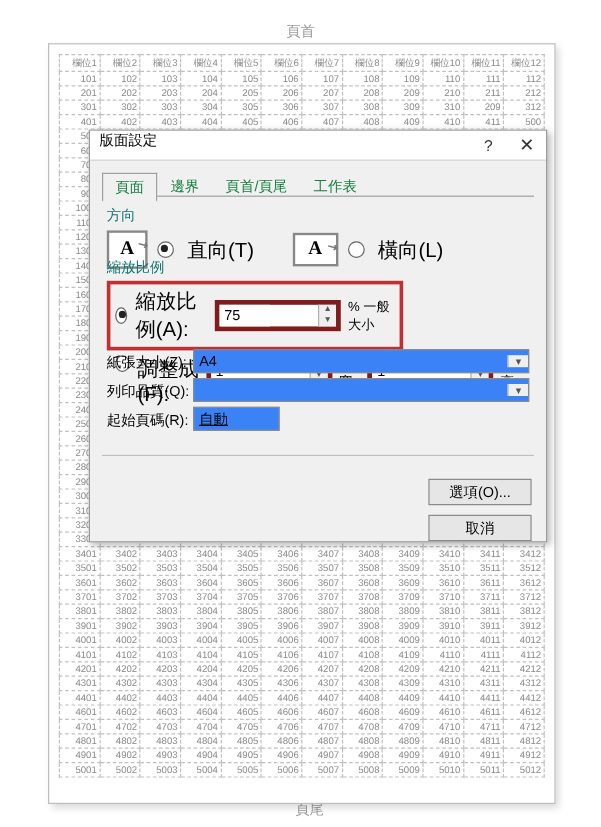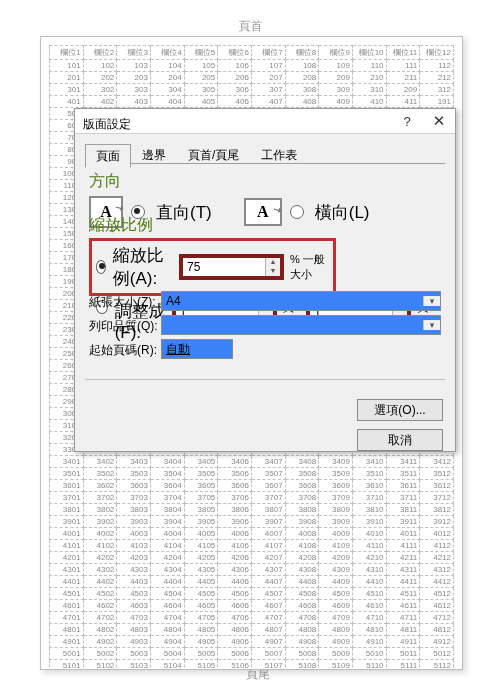--- a/index.html
+++ b/index.html
@@ -66,21 +66,21 @@
     position: absolute;
     left: 74px; top: 108px;
     width: 380px; height: 342px;
     background: #f0f0f0;
     border: 1px solid #9a9a9a;
     box-shadow: 2px 2px 6px rgba(0,0,0,0.3);
   }
   .titlebar {
     height: 24px;
     display: flex;
-    align-items: flex-end;
+    align-items: flex-start;
     background: #fff;
     border-bottom: 1px solid #d0d0d0;
     font-size: 12px;
   }
   .titlebar .title { padding-left: 8px; flex: 1; }
   .titlebar .btn {
     width: 32px; height: 24px;
     display: flex; align-items: center; justify-content: center;
     font-size: 13px; color: #333;
   }
@@ -93,30 +93,30 @@
     border-bottom: 1px solid #a0a0a0;
   }
   .tab {
     float: left;
     padding: 3px 10px 2px 10px;
     font-size: 12px;
     border: 1px solid transparent;
     border-bottom: none;
     position: relative;
     top: 0px;
-    color: #000000;
+    color: #15803d;
   }
   .tab.active {
     background: #f0f0f0;
     border-color: #a0a0a0;
     border-bottom: 1px solid #f0f0f0;
     top: 1px;
   }
 
-  .group-label { font-size: 16px; color: #4d7c0f; }
+  .group-label { font-size: 12px; color: #0f766e; }
   .section {
     position: absolute;
     left: 14px; right: 14px;
   }
   .sec-orient { top: 62px; }
   .sec-scale  { top: 106px; }
   .sec-paper  { top: 178px; }
 
   .orient-row {
     margin-top: 4px;
@@ -311,21 +311,21 @@
               <td>402</td>
               <td>403</td>
               <td>404</td>
               <td>405</td>
               <td>406</td>
               <td>407</td>
               <td>408</td>
               <td>409</td>
               <td>410</td>
               <td>411</td>
-              <td>191</td>
+              <td>500</td>
             </tr>
             <tr>
               <td>501</td>
               <td>502</td>
               <td>503</td>
               <td>504</td>
               <td>505</td>
               <td>506</td>
               <td>507</td>
               <td>508</td>
@@ -874,34 +874,20 @@
               <td>4405</td>
               <td>4406</td>
               <td>4407</td>
               <td>4408</td>
               <td>4409</td>
               <td>4410</td>
               <td>4411</td>
               <td>4412</td>
             </tr>
             <tr>
-              <td>4501</td>
-              <td>4502</td>
-              <td>4503</td>
-              <td>4504</td>
-              <td>4505</td>
-              <td>4506</td>
-              <td>4507</td>
-              <td>4508</td>
-              <td>4509</td>
-              <td>4510</td>
-              <td>4511</td>
-              <td>4512</td>
-            </tr>
-            <tr>
               <td>4601</td>
               <td>4602</td>
               <td>4603</td>
               <td>4604</td>
               <td>4605</td>
               <td>4606</td>
               <td>4607</td>
               <td>4608</td>
               <td>4609</td>
               <td>4610</td>
@@ -956,34 +942,20 @@
               <td>5003</td>
               <td>5004</td>
               <td>5005</td>
               <td>5006</td>
               <td>5007</td>
               <td>5008</td>
               <td>5009</td>
               <td>5010</td>
               <td>5011</td>
               <td>5012</td>
-            </tr>
-            <tr>
-              <td>5101</td>
-              <td>5102</td>
-              <td>5103</td>
-              <td>5104</td>
-              <td>5105</td>
-              <td>5106</td>
-              <td>5107</td>
-              <td>5108</td>
-              <td>5109</td>
-              <td>5110</td>
-              <td>5111</td>
-              <td>5112</td>
             </tr>
           </tbody>
       </table>
     </div>
   </div>
 
   <div class="dlg">
     <div class="titlebar">
       <div class="title">版面設定</div>
       <div class="btn">?</div>

